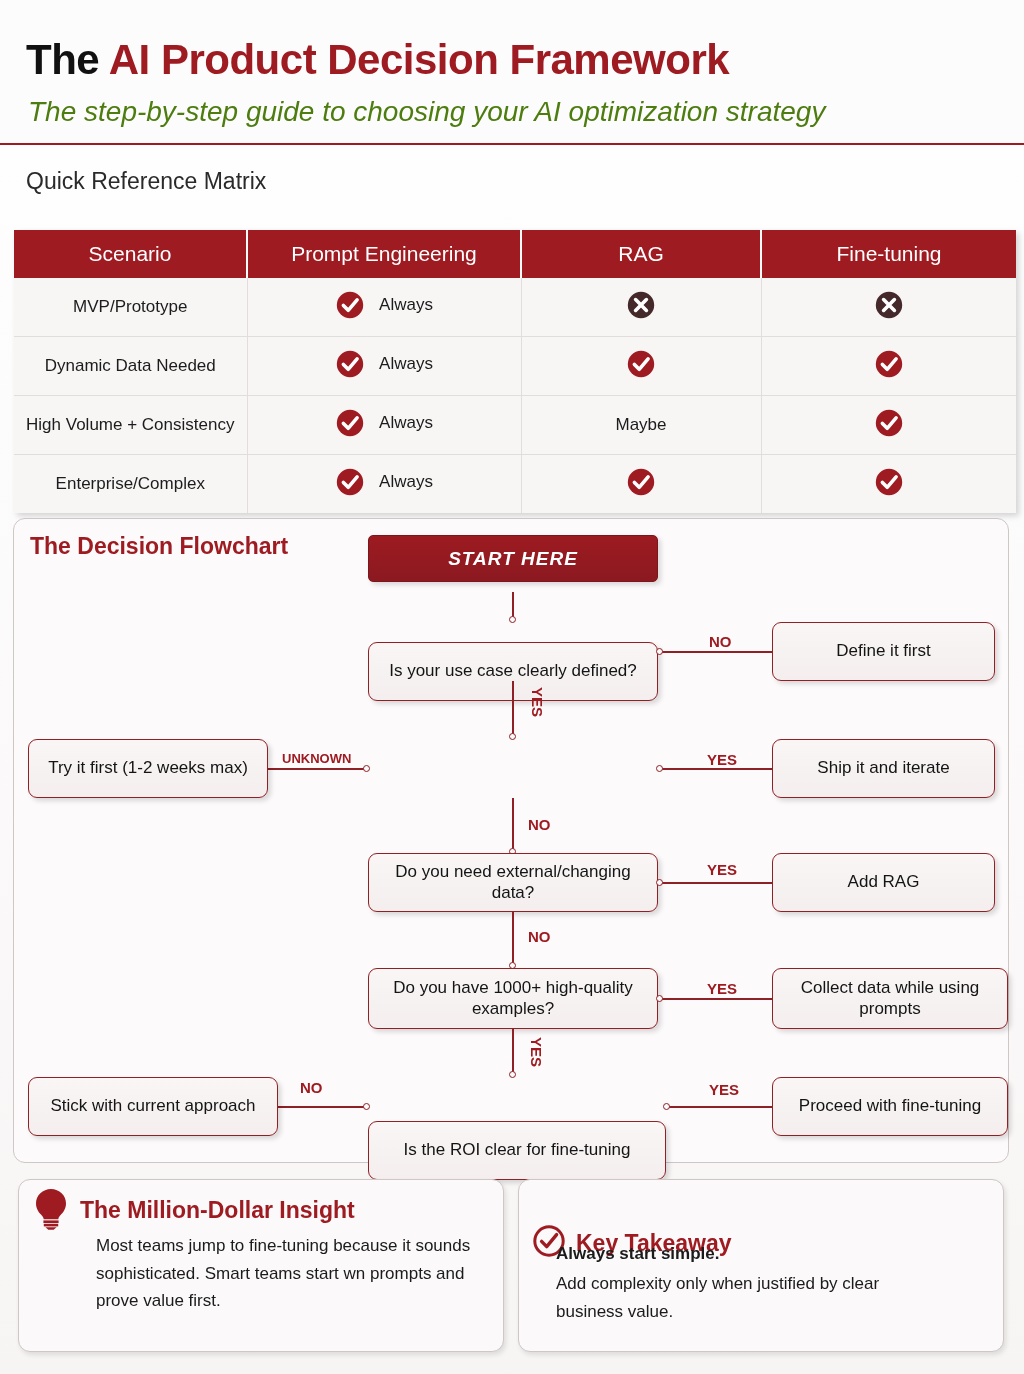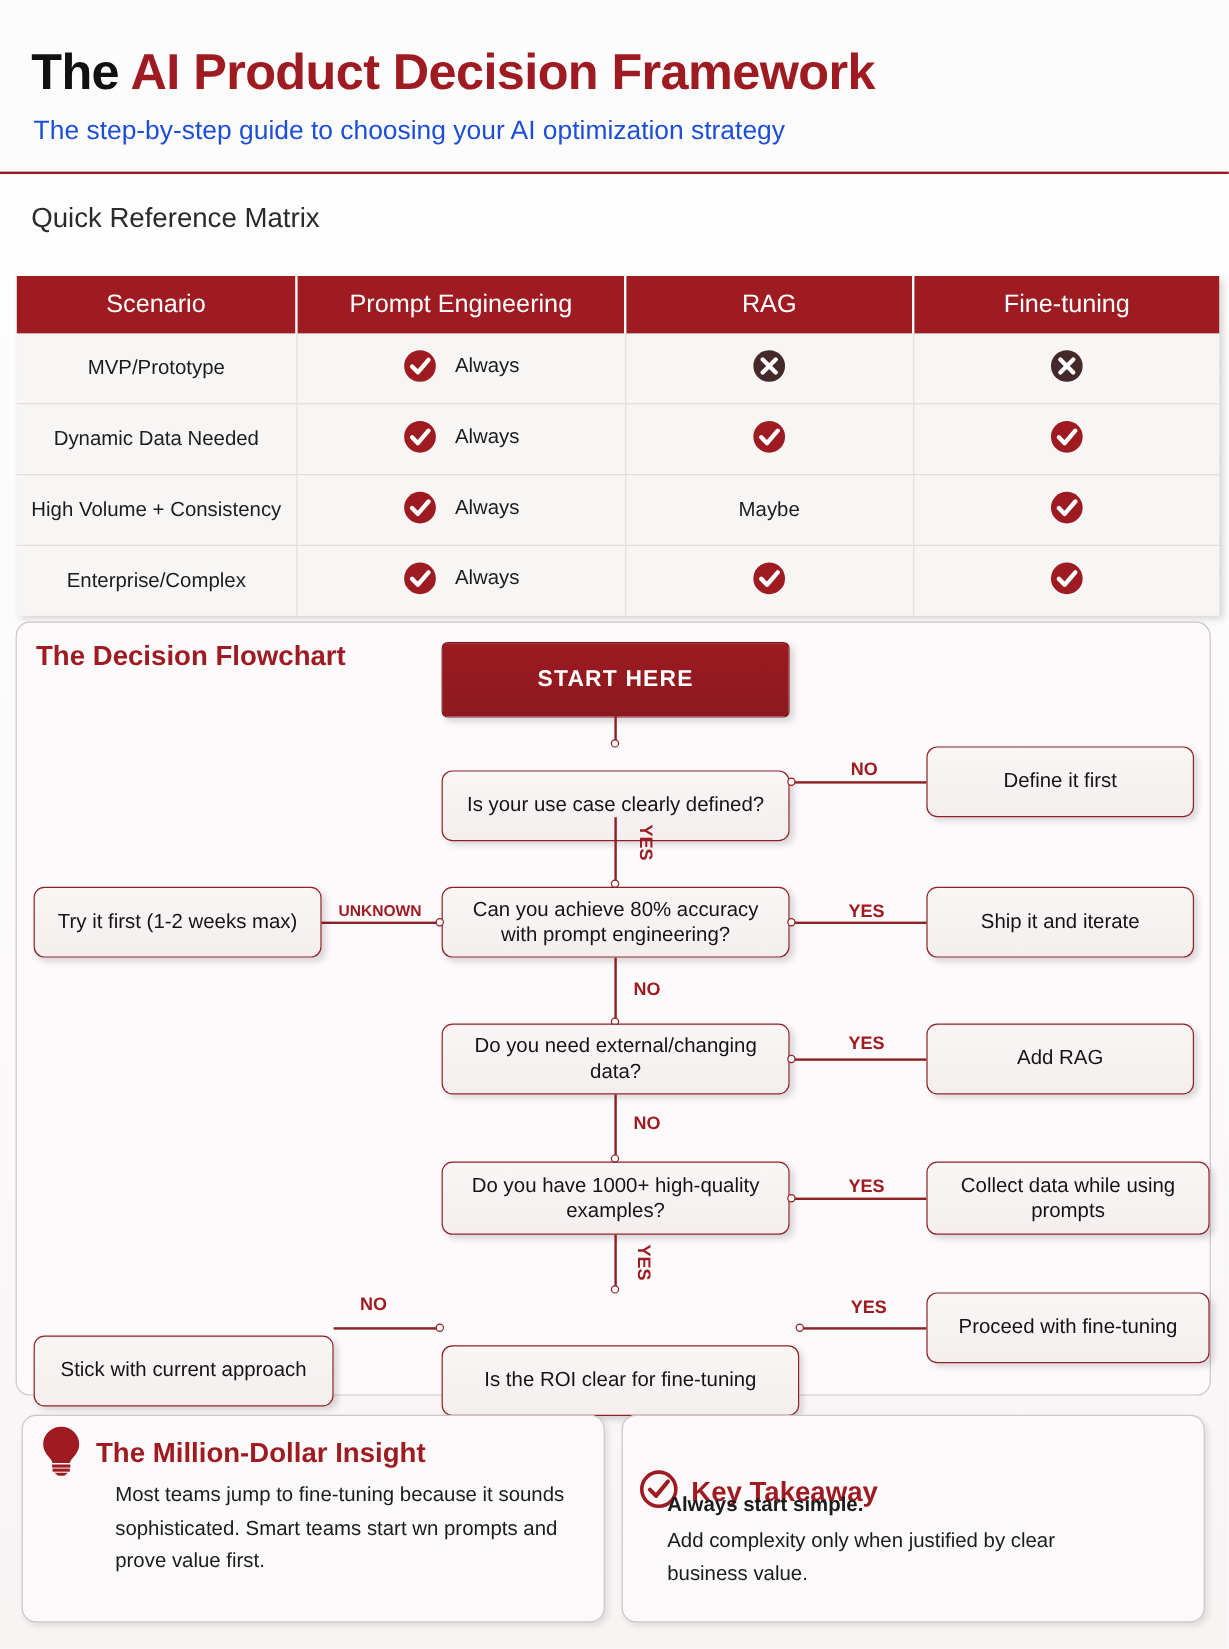--- a/index.html
+++ b/index.html
@@ -33,23 +33,24 @@
     font-size: 42px;
     font-weight: bold;
     letter-spacing: -0.5px;
     white-space: nowrap;
   }
   .title .t-black { color: #111111; }
   .title .t-red { color: #9e1b22; }
   .subtitle {
     position: absolute;
     left: 28px; top: 96px;
-    font-size: 22px;
-    color: #1d4ed8;
+    font-size: 28px;
+    color: #4d7c0f;
     white-space: nowrap;
+    font-style: italic;
   }
   .header-rule {
     position: absolute;
     left: 0; top: 143px; width: 1024px; height: 2px;
     background: #9e1b22;
   }
 
   
   .section-label {
     position: absolute;
@@ -339,36 +340,35 @@
                 </svg>
               </span>
             </span></td>
         </tr>
       </tbody>
   </table>
 
   <div class="flow-panel"></div>
   <div class="flow-title">The Decision Flowchart</div>
 
-  <div class="node start" style="left:368px; top:535px; width:290px; height:63px;">START HERE</div>
+  <div class="node start" style="left:368px; top:535px; width:290px; height:47px;font-style:italic;">START HERE</div>
 
   <div class="edge v" style="left:512px; top:592px; height:28px;"></div>
   <div class="dot" style="left:509px; top:616px;"></div>
 
   <div class="node" style="left:368px; top:622px; width:290px; height:59px;margin-top:20px;">Is your use case clearly defined?</div>
   <div class="edge h" style="left:658px; top:651px; width:114px;"></div>
   <div class="dot" style="left:656px; top:648px;"></div>
   <div class="elabel" style="left:709px; top:633px;">NO</div>
   <div class="node" style="left:772px; top:622px; width:223px; height:59px;">Define it first</div>
 
   <div class="edge v" style="left:512px; top:681px; height:56px;"></div>
   <div class="dot" style="left:509px; top:733px;"></div>
   <div class="elabel rot" style="left:546px; top:687px;">YES</div>
 
-  <div class="node" style="left:368px; top:739px; width:290px; height:59px;">Can you achieve 80% accuracy with prompt engineering?</div>
 
   <div class="edge h" style="left:268px; top:768px; width:100px;"></div>
   <div class="dot" style="left:363px; top:765px;"></div>
   <div class="elabel small" style="left:282px; top:751px;">UNKNOWN</div>
   <div class="node" style="left:28px; top:739px; width:240px; height:59px;">Try it first (1-2 weeks max)</div>
 
   <div class="edge h" style="left:658px; top:768px; width:114px;"></div>
   <div class="dot" style="left:656px; top:765px;"></div>
   <div class="elabel" style="left:707px; top:751px;">YES</div>
   <div class="node" style="left:772px; top:739px; width:223px; height:59px;">Ship it and iterate</div>
@@ -394,21 +394,21 @@
   <div class="node" style="left:772px; top:968px; width:236px; height:61px;">Collect data while using prompts</div>
 
   <div class="edge v" style="left:512px; top:1029px; height:46px;"></div>
   <div class="dot" style="left:509px; top:1071px;"></div>
   <div class="elabel rot" style="left:545px; top:1037px;">YES</div>
 
   <div class="node" style="left:368px; top:1077px; width:298px; height:59px;margin-top:44px;">Is the ROI clear for fine-tuning</div>
   <div class="edge h" style="left:278px; top:1106px; width:90px;"></div>
   <div class="dot" style="left:363px; top:1103px;"></div>
   <div class="elabel" style="left:300px; top:1079px;">NO</div>
-  <div class="node" style="left:28px; top:1077px; width:250px; height:59px;margin-top:36px;">Stick with current approach</div>
+  <div class="node" style="left:28px; top:1077px; width:250px; height:59px;">Stick with current approach</div>
   <div class="edge h" style="left:666px; top:1106px; width:106px;"></div>
   <div class="dot" style="left:663px; top:1103px;"></div>
   <div class="elabel" style="left:709px; top:1081px;">YES</div>
   <div class="node" style="left:772px; top:1077px; width:236px; height:59px;">Proceed with fine-tuning</div>
 
   <div class="card" style="left:18px; top:1179px; width:486px; height:173px;"></div>
   <div class="card-head" style="left:32px; top:1186px;">
     <span>
       <svg width="38" height="44" viewBox="0 0 38 44" aria-hidden="true">
         <path d="M19 3 C10.7 3 4 9.5 4 17.4 c0 5 2.6 8.6 5.2 11.4 1.6 1.7 2.3 3 2.5 4.4 h14.6 c0.2-1.4 0.9-2.7 2.5-4.4 C31.4 26 34 22.4 34 17.4 34 9.5 27.3 3 19 3 z M19 8.5 a9 9 0 0 0-9 8.9 h3.3 A5.7 5.7 0 0 1 19 11.8 z" fill="#9e1b22"></path>

